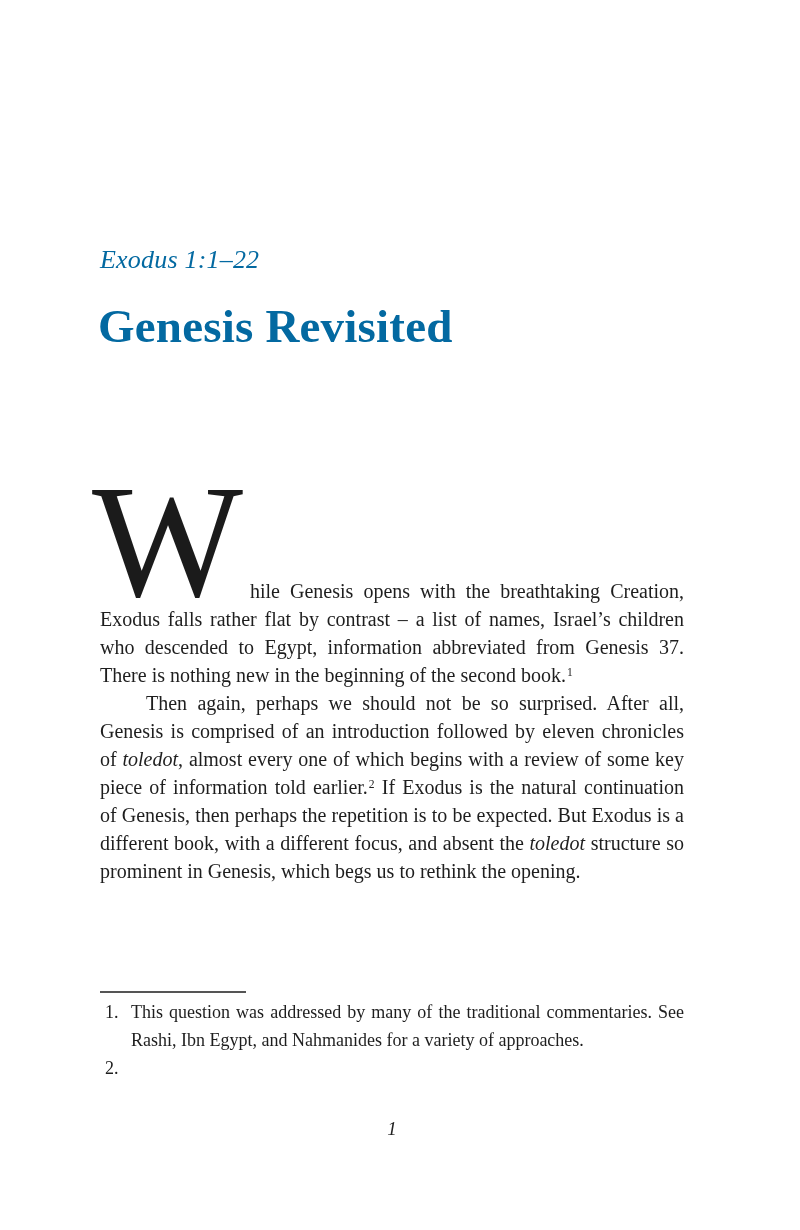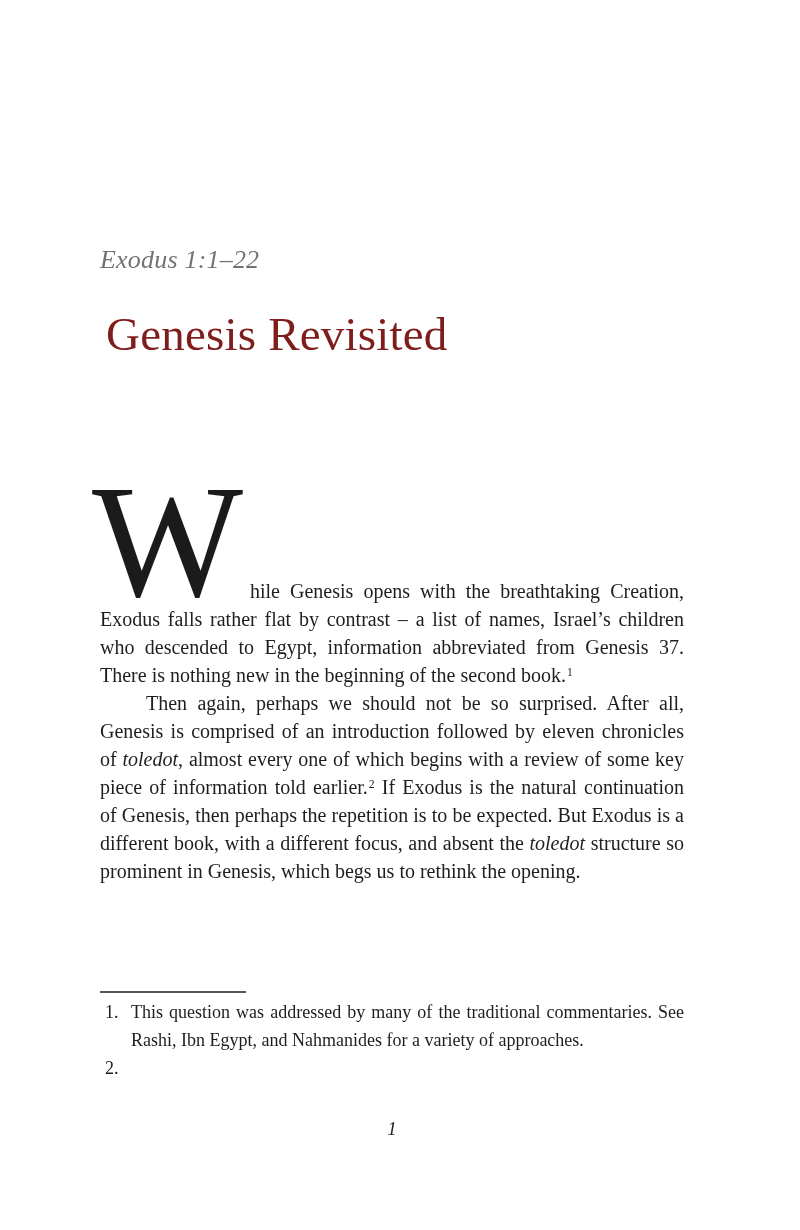--- a/index.html
+++ b/index.html
@@ -16,32 +16,32 @@
     font-family: "Liberation Serif", "DejaVu Serif", serif;
     overflow: hidden;
   }
   .kicker {
     position: absolute;
     left: 100px;
     top: 244px;
     font-style: italic;
     font-size: 26px;
     line-height: 32px;
-    color: #737373;
+    color: #0369a1;
     letter-spacing: 0.2px;
   }
   .title {
     position: absolute;
     left: 98px;
     top: 298px;
-    margin: 8px;
+    margin: 0;
     font-size: 47px;
     line-height: 56px;
-    font-weight: 400;
-    color: #7f1d1d;
+    font-weight: 700;
+    color: #0369a1;
     letter-spacing: 0.2px;
   }
   .text-block {
     position: absolute;
     left: 100px;
     top: 470px;
     width: 584px;
     font-size: 20px;
     line-height: 28px;
     text-align: justify;

